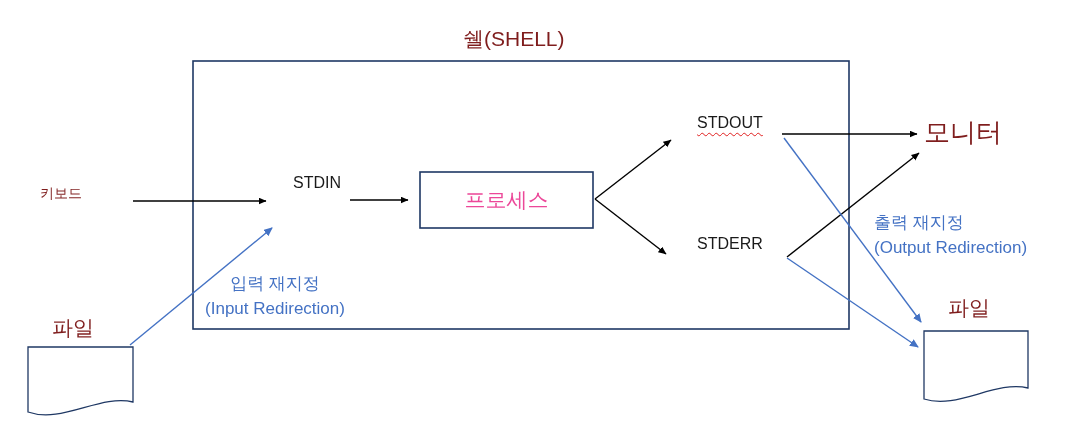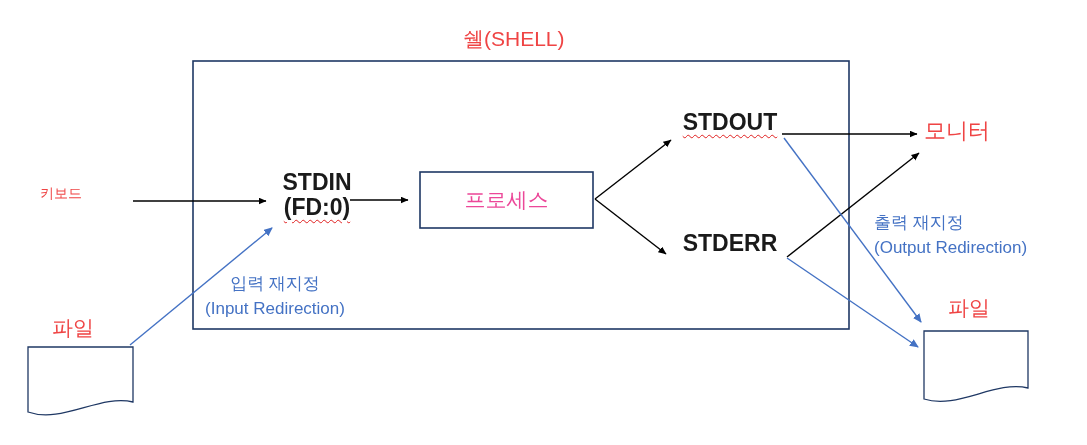--- a/index.html
+++ b/index.html
@@ -15,40 +15,39 @@
     background: #ffffff;
     overflow: hidden;
   }
   .stage svg.lines {
     position: absolute;
     left: 0;
     top: 0;
   }
   .label {
     position: absolute;
-    color: #ef4444;
+    color: #7f1d1d;
     white-space: nowrap;
     line-height: 1.15;
   }
   .title {
     left: 463px; top: 27px;
     font-size: 21px;
   }
   .keyboard { left: 40px; top: 185px; font-size: 14px; }
-  .monitor  { left: 924px; top: 118px; font-size: 22px; }
+  .monitor  { left: 924px; top: 118px; font-size: 26px; }
   .file-left-label  { left: 52px;  top: 316px; font-size: 21px; }
   .file-right-label { left: 948px; top: 296px; font-size: 21px; }
 
   .fd-block {
     position: absolute;
     text-align: center;
-    font-size: 23px;
+    font-size: 16px;
     line-height: 25px;
     color: #1a1a1a;
-    font-weight: bold;
   }
   .stdin-block  { left: 270px; top: 170px; width: 80px;  text-align: center; padding-left: 7px; }
   .stdout-block { left: 678px; top: 110px; width: 104px; }
   .stderr-block { left: 678px; top: 231px; width: 104px; }
 
   .process-label-box {
     position: absolute;
     left: 420px; top: 172px;
     width: 173px; height: 56px;
     display: flex;
@@ -109,21 +108,20 @@
     <line x1="784" y1="138" x2="921" y2="322" stroke="#4472c4" stroke-width="1.4" marker-end="url(#arrBlue)"></line>
     <line x1="787" y1="258" x2="918" y2="347" stroke="#4472c4" stroke-width="1.4" marker-end="url(#arrBlue)"></line>
   </svg>
 
   <div class="label title">쉘(SHELL)</div>
 
   <div class="label keyboard">키보드</div>
 
   <div class="fd-block stdin-block">
     <div>STDIN</div>
-    <div><span class="sq">(FD:0)</span></div>
   </div>
 
   <div class="process-label-box">프로세스</div>
 
   <div class="fd-block stdout-block">
     <div><span class="sq">STDOUT</span></div>
   </div>
 
   <div class="fd-block stderr-block">
     <div>STDERR</div>

